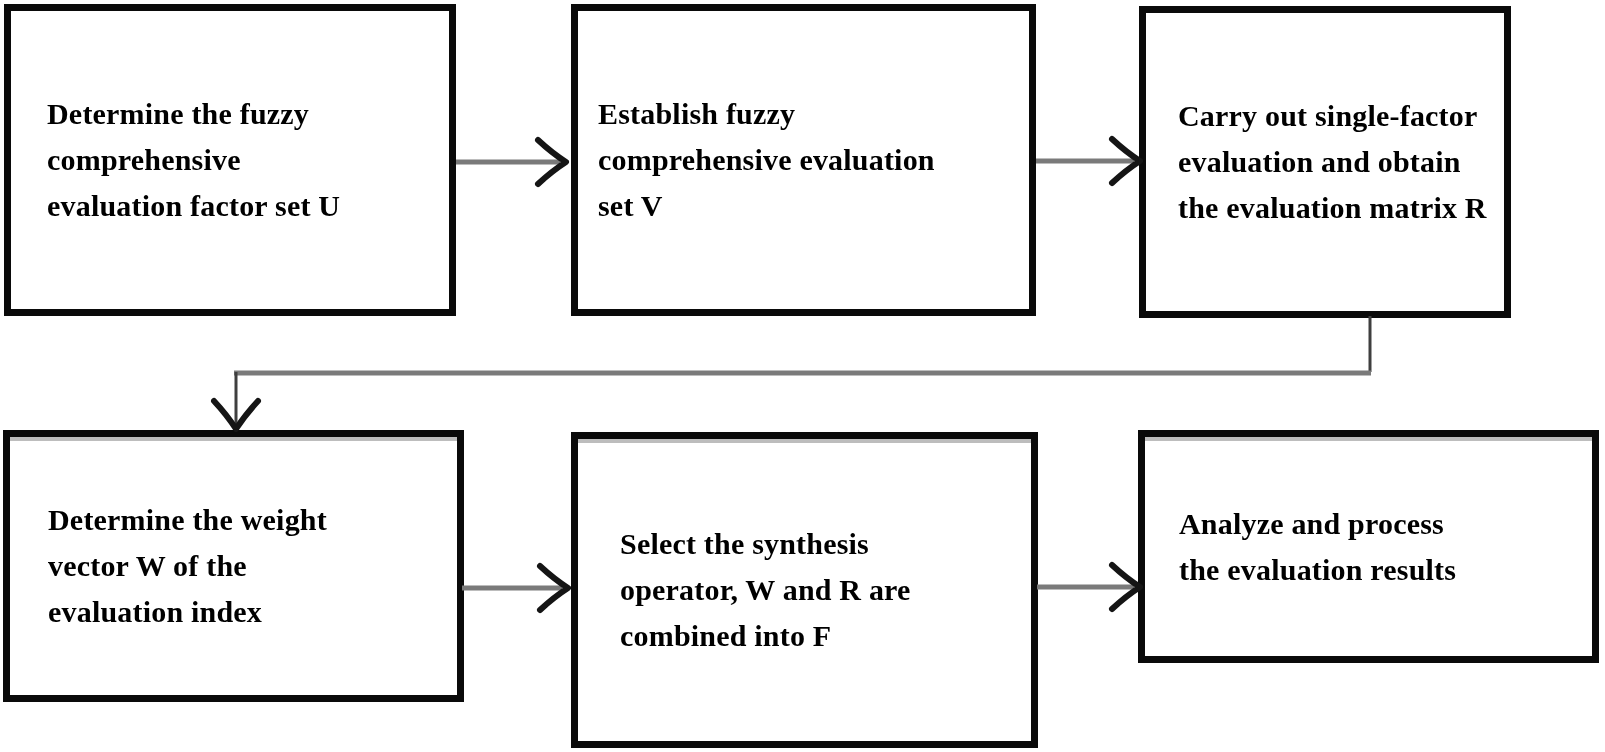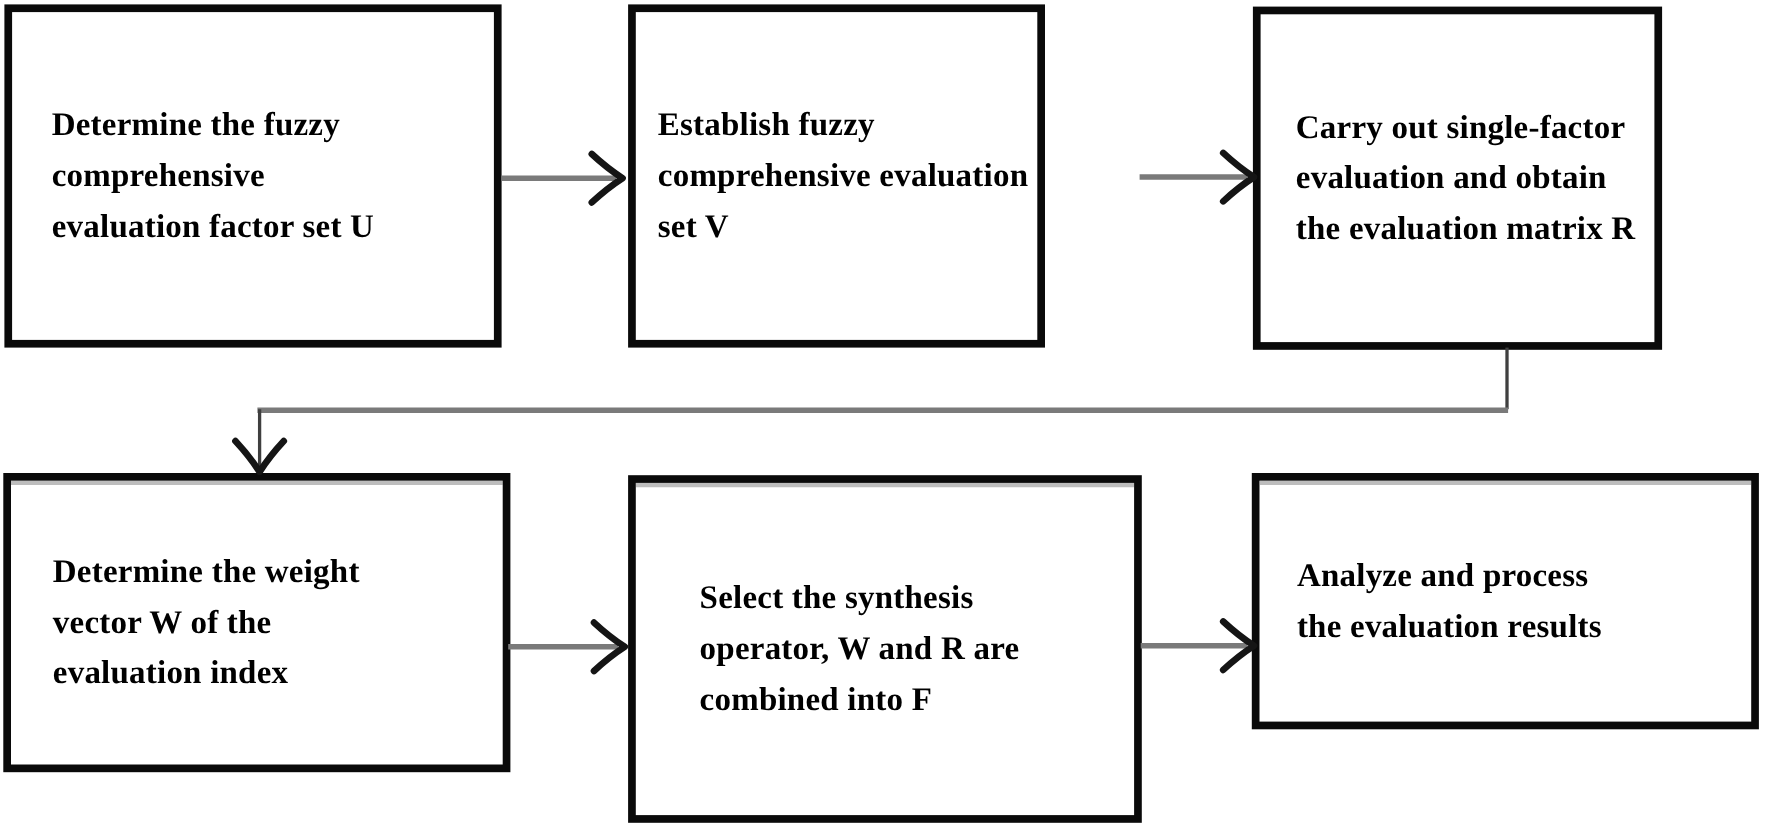--- a/index.html
+++ b/index.html
@@ -30,33 +30,33 @@
   .step-label{
     color:var(--text);
     font-size:30px;
     font-weight:bold;
     line-height:46px;
     white-space:pre-line;
     letter-spacing:0.2px;
   }
   
   .b1{left:4px;   top:4px;   width:452px; height:312px;}
-  .b2{left:571px; top:4px;   width:379px; height:312px;}
+  .b2{left:571px; top:4px;   width:465px; height:312px;}
   .b3{left:1139px;top:6px;   width:372px; height:312px;}
   
   .b4{left:3px;   top:430px; width:461px; height:272px;}
   .b5{left:571px; top:432px; width:467px; height:316px;}
   .b6{left:1138px;top:430px; width:461px; height:233px;}
   
   .b4,.b5,.b6{box-shadow:inset 0 4px 0 #bdbdbd;}
   .p1 .step-label{padding-left:36px;}
   .p2 .step-label{padding-left:20px;}
   .p3 .step-label{padding-left:32px;}
   .p4 .step-label{padding-left:38px;}
-  .p5 .step-label{padding-left:58px;}
+  .p5 .step-label{padding-left:42px;}
   .p6 .step-label{padding-left:34px;}
   svg.connectors{
     position:absolute;
     left:0;top:0;
     width:1605px;height:752px;
     pointer-events:none;
   }
   .conn{stroke:var(--connector);stroke-width:5;fill:none;}
   .conn-thin{stroke:var(--connector-dark);stroke-width:3;fill:none;}
   .head{stroke:var(--arrowhead);stroke-width:6;fill:none;stroke-linecap:round;stroke-linejoin:round;}

